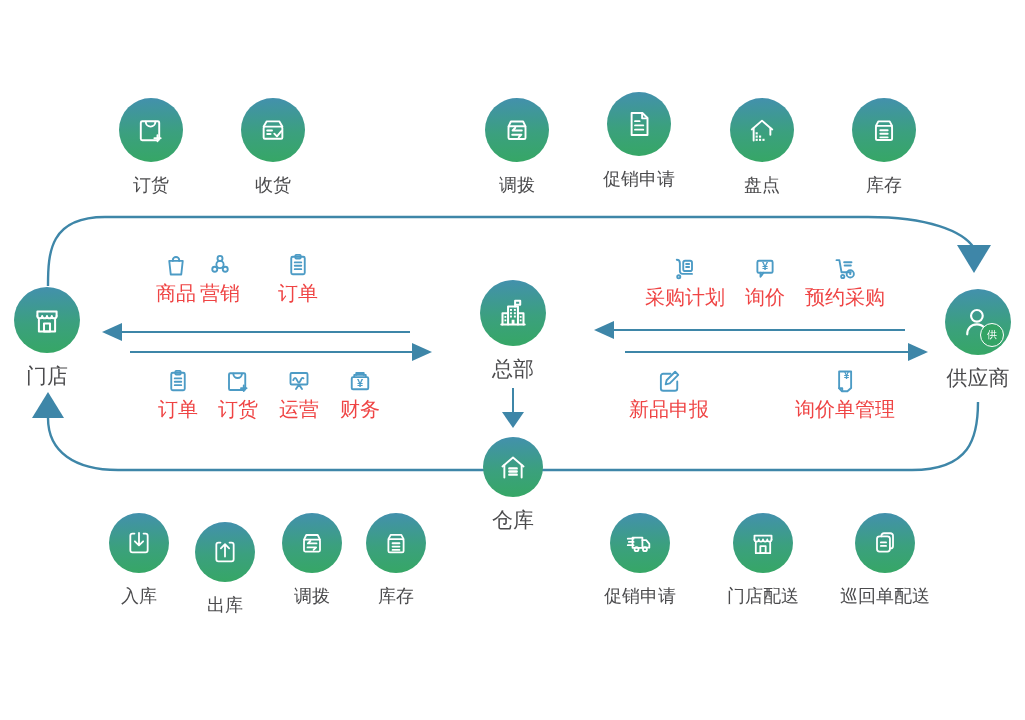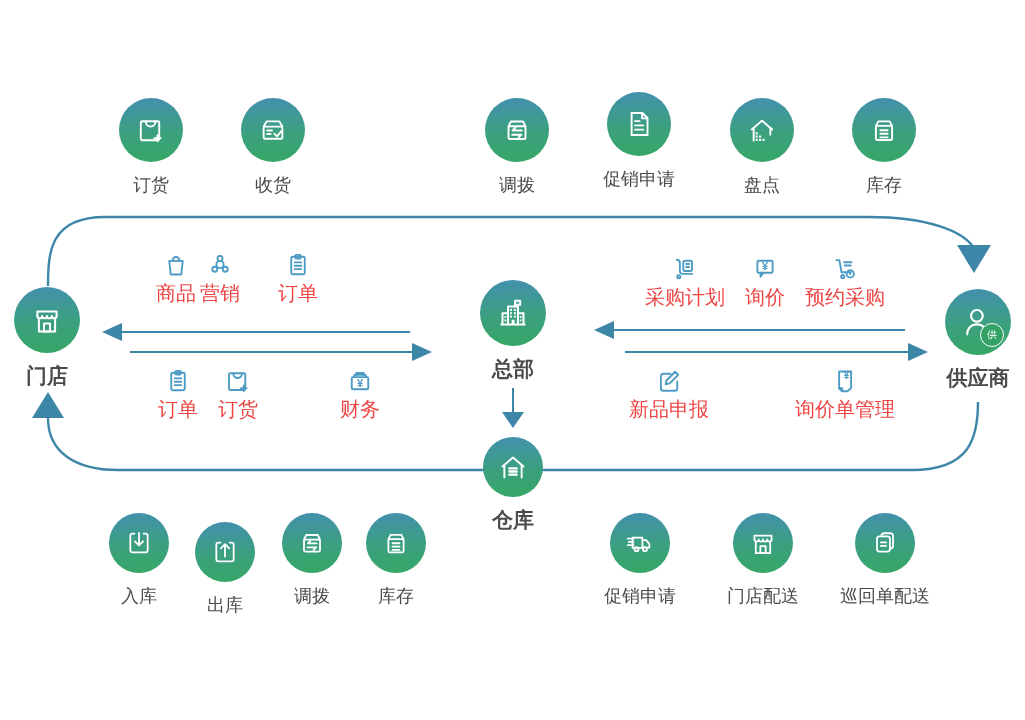--- a/index.html
+++ b/index.html
@@ -9,21 +9,21 @@
   .item{position:absolute;display:flex;flex-direction:column;align-items:center;z-index:2;}
   .circ{border-radius:50%;display:flex;align-items:center;justify-content:center;
         background:linear-gradient(178deg,#4390ae 0%,#3ba07e 55%,#36a765 100%);position:relative;}
   .c66{width:66px;height:66px;}
   .c64{width:64px;height:64px;}
   .c60{width:60px;height:60px;}
   .ic{stroke-linecap:round;stroke-linejoin:round;fill:none;}
   .ic-w{color:#fff;stroke:#fff;stroke-width:1.35;}
   .ic-b{color:#4c9bc5;stroke:#4c9bc5;stroke-width:1.5;}
   .lbl{color:#4b4b4d;text-align:right;white-space:nowrap;}
-  .lbl21{font-size:21px;margin-top:9px;font-weight:bold;}
+  .lbl21{font-size:21px;margin-top:9px;}
   .lbl18{font-size:18px;margin-top:11px;}
   .lbl16{font-size:20px;margin-top:0;color:#ef4444;}
   .mini{position:relative;width:30px;height:30px;}
   .yen{position:absolute;left:0;width:100%;text-align:center;font-weight:bold;
        color:#4c9bc5;pointer-events:none;}
   .yen-cash{top:11px;font-size:11px;}
   .yen-bubble{top:6px;font-size:11px;}
   .yen-doc{top:4px;font-size:10px;left:3px;width:27px;}
   .badge{position:absolute;right:7px;bottom:8px;width:22px;height:22px;border-radius:50%;
          background:#33a365;border:1.3px solid #fff;color:#fff;font-size:10px;
@@ -315,20 +315,26 @@
           <use href="#sym-clipboard"></use>
         </svg></span>
     <span class="lbl lbl16">订单</span>
   </div>
   <div class="item" style="left:208px;top:366px;width:60px">
     <span class="mini"><svg class="ic ic-b" width="30" height="30" viewBox="0 0 24 24">
           <use href="#sym-bagplus"></use>
         </svg></span>
     <span class="lbl lbl16">订货</span>
   </div>
+  <div class="item" style="left:269px;top:366px;width:60px">
+    <span class="mini"><svg class="ic ic-b" width="30" height="30" viewBox="0 0 24 24">
+          <use href="#sym-board"></use>
+        </svg></span>
+    <span class="lbl lbl16">运营</span>
+  </div>
   <div class="item" style="left:330px;top:366px;width:60px">
     <span class="mini">
       <svg class="ic ic-b" width="30" height="30" viewBox="0 0 24 24">
           <use href="#sym-cashbox"></use>
         </svg>
       <span class="yen yen-cash">¥</span>
     </span>
     <span class="lbl lbl16">财务</span>
   </div>
 

